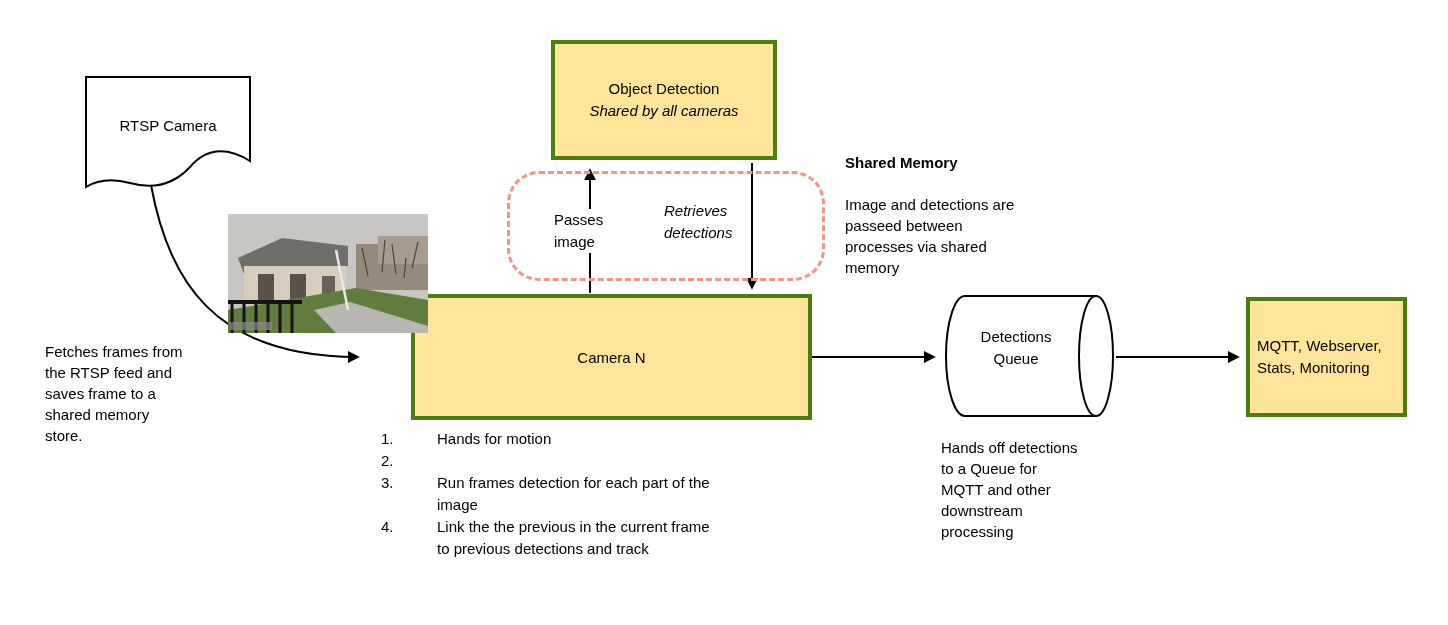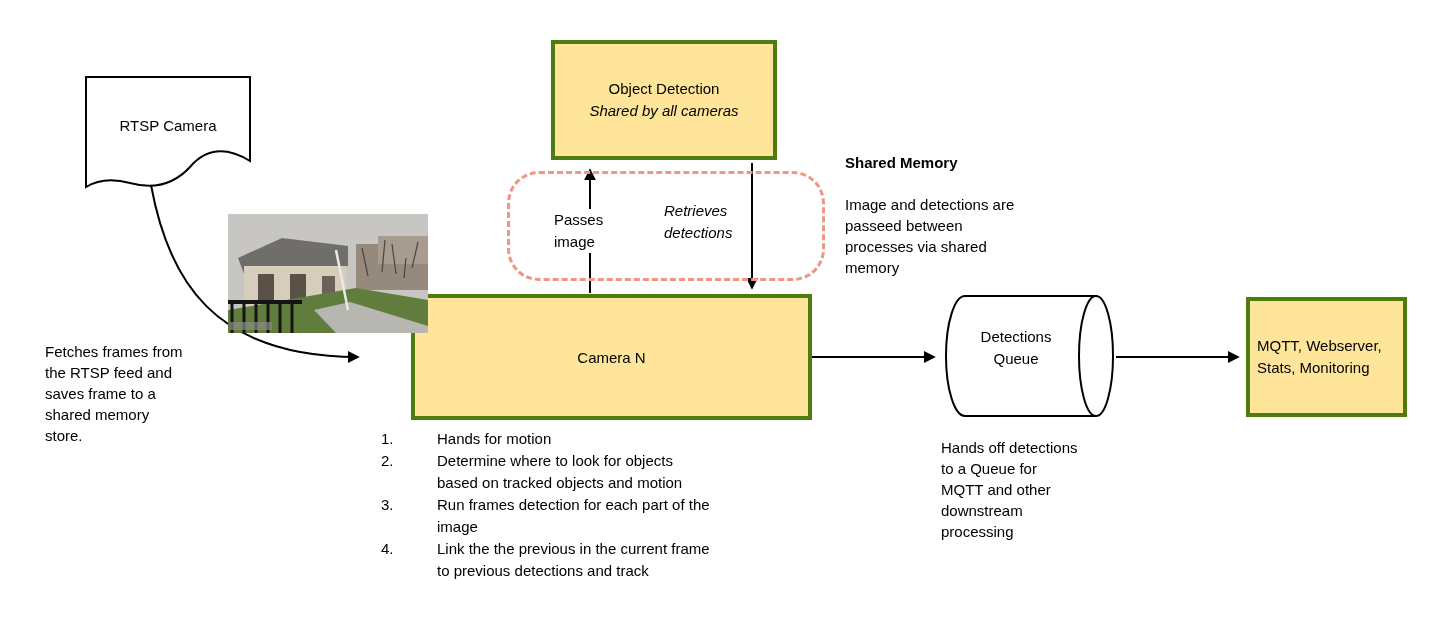--- a/index.html
+++ b/index.html
@@ -162,22 +162,20 @@
 shared memory
 store.</div>
 
   <div class="abs steps">
     <div class="step">
       <span class="num">1.</span>
       <span class="txt">Hands for motion</span>
     </div>
     <div class="step">
       <span class="num">2.</span>
-      <span class="txt">Determine where to look for objects
-based on tracked objects and motion</span>
     </div>
     <div class="step">
       <span class="num">3.</span>
       <span class="txt">Run frames detection for each part of the
 image</span>
     </div>
     <div class="step">
       <span class="num">4.</span>
       <span class="txt">Link the the previous in the current frame
 to previous detections and track</span>

